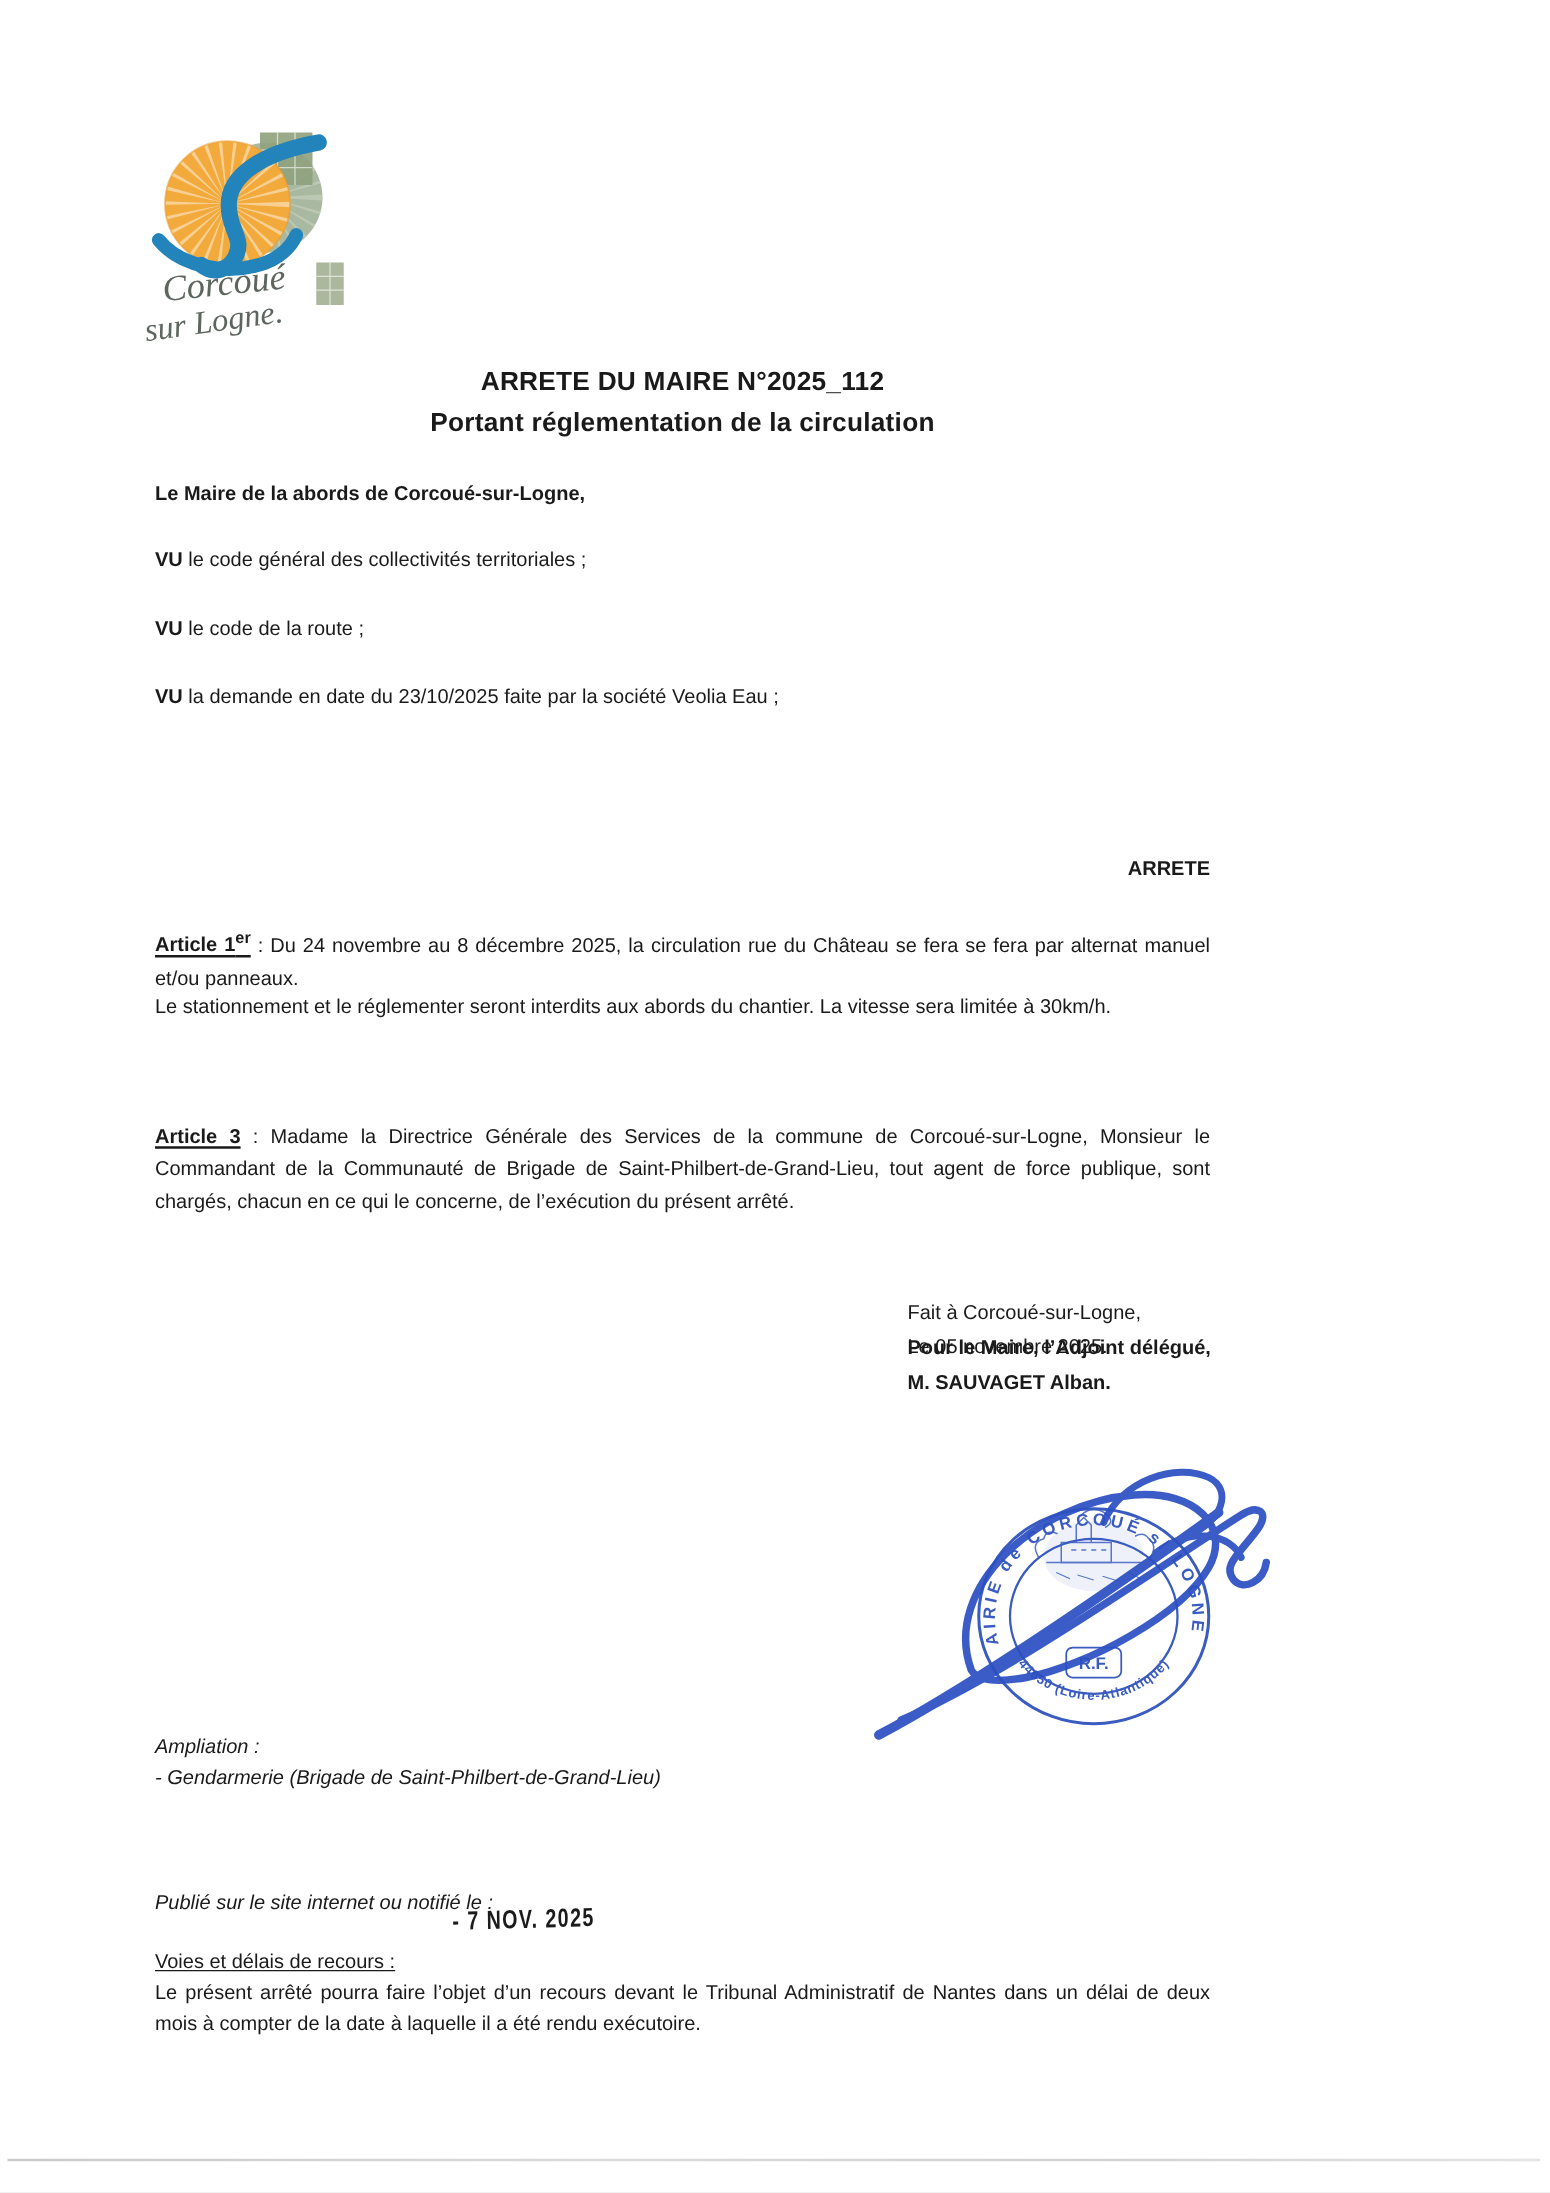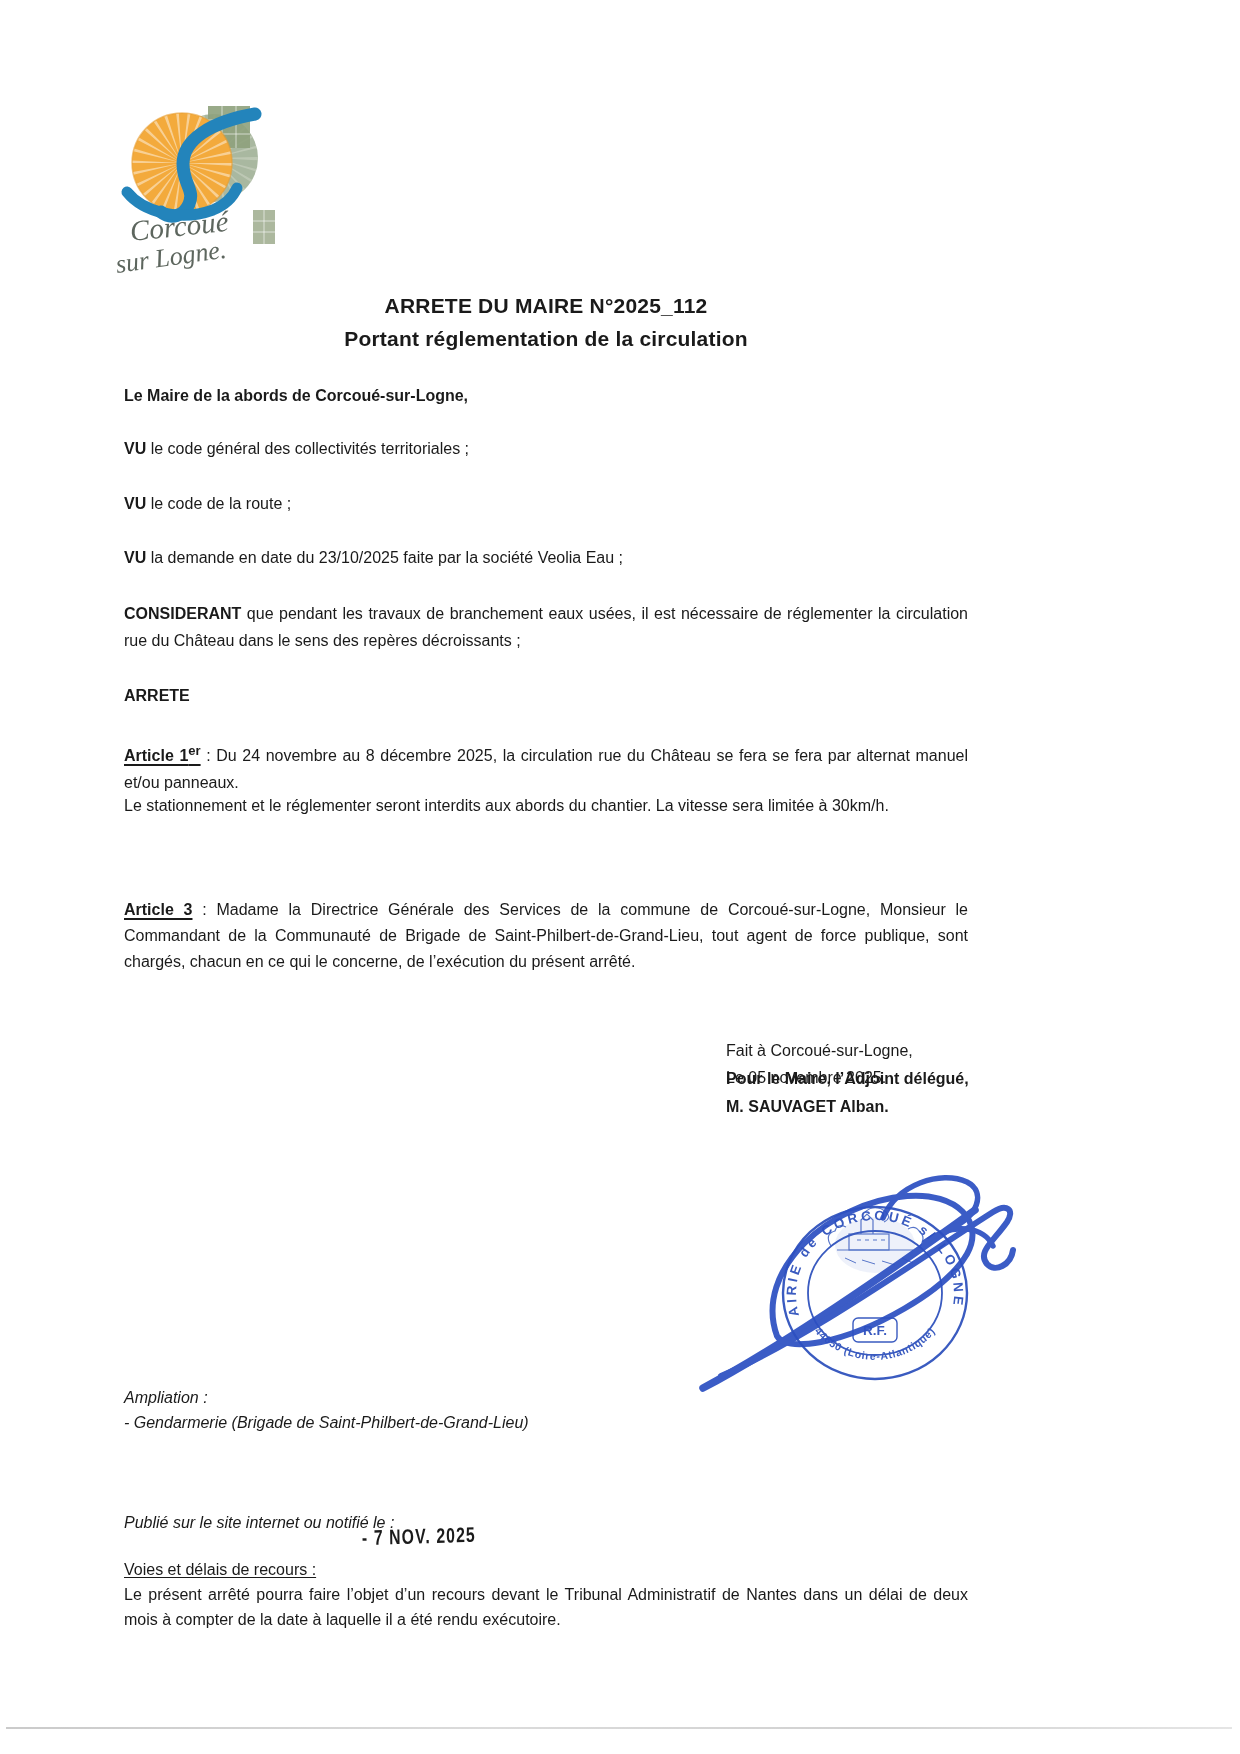--- a/index.html
+++ b/index.html
@@ -5,21 +5,21 @@
   html,body{margin:0;padding:0;background:#e8e8e8;}
   p{margin:0;}
   .page{
     position:relative;width:1240px;height:1754px;background:#ffffff;
     font-family:"Liberation Sans","DejaVu Sans",sans-serif;
     color:#1a1a1a;font-size:16px;overflow:hidden;margin:0 auto;
   }
   .abs{position:absolute;}
   .para{position:absolute;left:124px;width:844px;line-height:27px;}
   .bold{font-weight:bold;}
-  .center{text-align:left;}
+  .center{text-align:right;}
   .just{text-align:justify;}
   .italic{font-style:italic;}
   .title{
     position:absolute;left:124px;top:268px;width:844px;text-align:center;
     font-weight:bold;font-size:21px;line-height:33px;letter-spacing:.2px;margin-top:21px;
   }
   .art-label{font-weight:bold;text-decoration:underline;text-underline-offset:2.5px;text-decoration-thickness:1.5px;}
   .art-label sup{font-size:13px;}
   .sig-block{position:absolute;left:726px;width:330px;line-height:27px;}
   .sig-block-bold{position:absolute;left:726px;width:330px;line-height:28px;font-weight:bold;}
@@ -67,21 +67,20 @@
     <div>ARRETE DU MAIRE N°2025_112</div>
     <div>Portant réglementation de la circulation</div>
   </div>
 
   <p class="para bold" style="top:382px">Le Maire de la abords de Corcoué-sur-Logne,</p>
 
   <p class="para" style="top:435px"><b>VU</b><span> le code général des collectivités territoriales ;</span></p>
   <p class="para" style="top:490px"><b>VU</b><span> le code de la route ;</span></p>
   <p class="para" style="top:544px"><b>VU</b><span> la demande en date du 23/10/2025 faite par la société Veolia Eau ;</span></p>
 
-  <p class="para just" style="top:600px"><b>CONSIDERANT</b><span> que pendant les travaux de branchement eaux usées, il est nécessaire de réglementer la circulation rue du Château dans le sens des repères décroissants ;</span></p>
 
   <p class="para bold center" style="top:682px">ARRETE</p>
 
   <p class="para just" style="top:737px"><span class="art-label"><span>Article 1</span><sup>er</sup></span><span> : Du 24 novembre au 8 décembre 2025, la circulation rue du Château se fera se fera par alternat manuel et/ou panneaux.</span></p>
   <p class="para" style="top:792px">Le stationnement et le réglementer seront interdits aux abords du chantier. La vitesse sera limitée à 30km/h.</p>
 
 
   <p class="para just" style="top:897px;line-height:26px"><span class="art-label">Article 3</span><span> : Madame la Directrice Générale des Services de la commune de Corcoué-sur-Logne, Monsieur le Commandant de la Communauté de Brigade de Saint-Philbert-de-Grand-Lieu, tout agent de force publique, sont chargés, chacun en ce qui le concerne, de l’exécution du présent arrêté.</span></p>
 
   <div class="sig-block" style="top:1037px">

